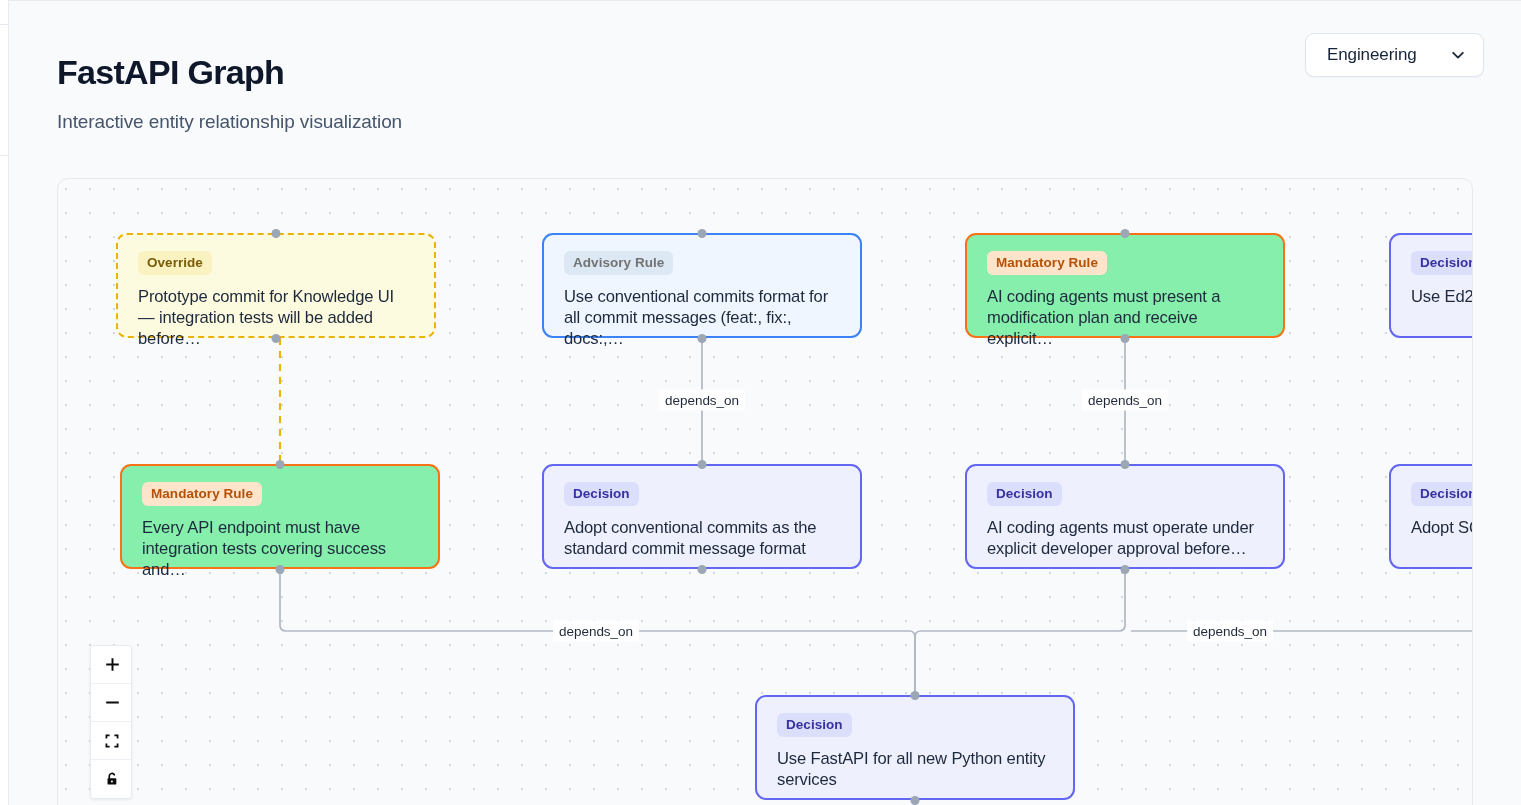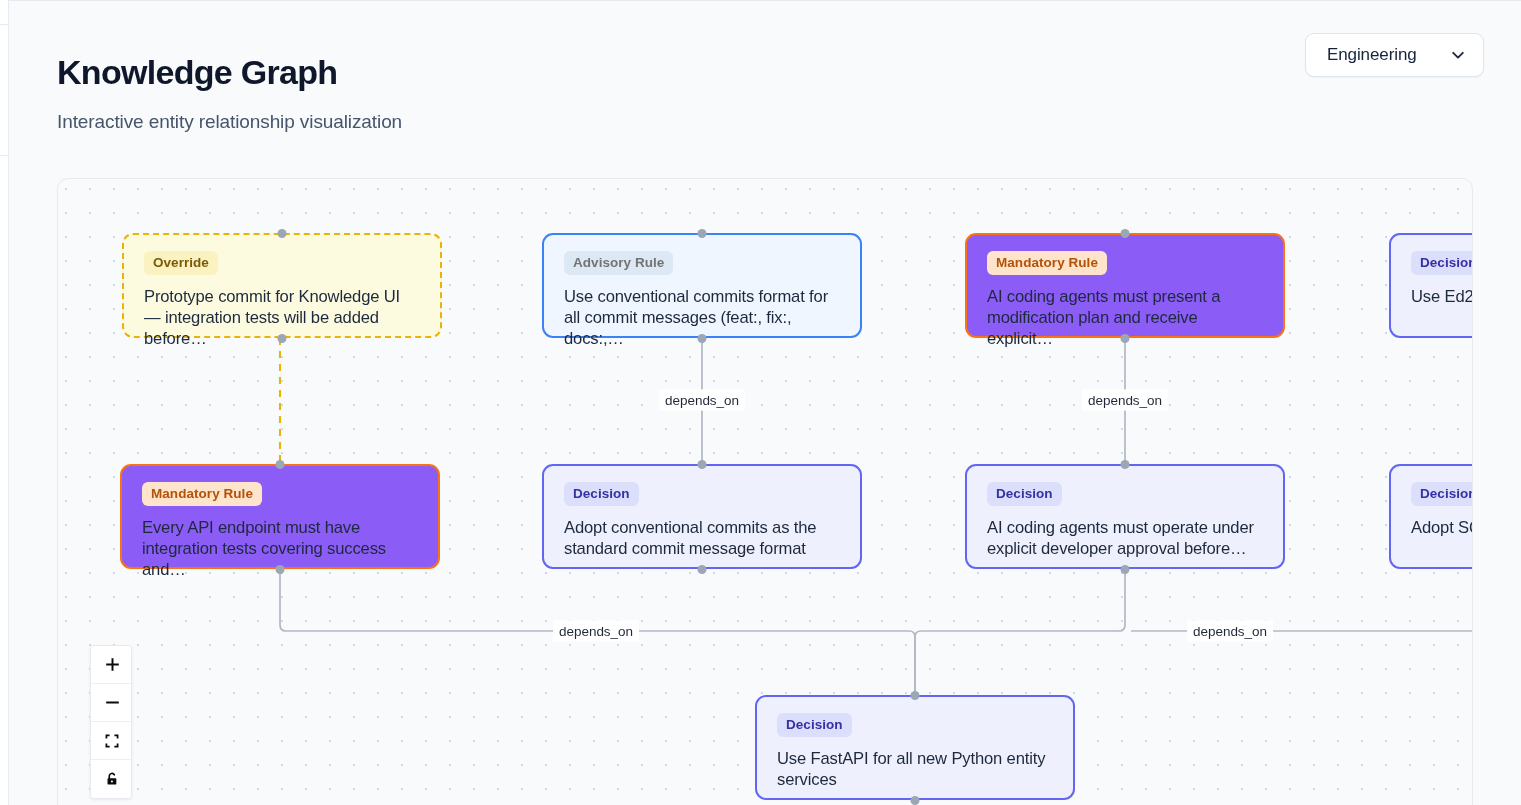--- a/index.html
+++ b/index.html
@@ -123,21 +123,21 @@
   .node .body {
     font-size: 16.6px;
     line-height: 1.27;
     color: #1d293c;
     letter-spacing: -0.15px;
   }
 
   .node.decision   { border-color: #6366f1; background: #eef0fe; }
   .node.decision .badge { background: #dcdffb; color: #3730a3; }
 
-  .node.mandatory  { border-color: #f97316; background: #8b5cf6; }
+  .node.mandatory  { border-color: #f97316; background: #86efac; }
   .node.mandatory .badge { background: #fde4cb; color: #b4520a; }
 
   .node.advisory   { border-color: #3b82f6; background: #eff6ff; }
   .node.advisory .badge { background: #dde8f5; color: #737373; }
 
   .node.override   { border-color: #eab308; background: #fdfbdf;
                      border-style: dashed; border-width: 2.4px; }
   .node.override .badge { background: #fbf2c2; color: #7a5c08; }
 
   
@@ -193,21 +193,21 @@
 
 <div class="app">
 
   <div class="rail"></div>
   <div class="rail-seg a"></div>
   <div class="rail-seg b"></div>
 
   <div class="page">
 
     <div class="header">
-      <div class="page-title">Knowledge Graph</div>
+      <div class="page-title">FastAPI Graph</div>
       <div class="page-subtitle">Interactive entity relationship visualization</div>
     </div>
 
     <div class="scope-select">
       <span class="scope-select-label">Engineering</span>
       <span class="chev">
         <svg viewBox="0 0 16 16" width="16" height="16" aria-hidden="true">
           <path d="M3.2 5.8 L8 10.6 L12.8 5.8" fill="none" stroke="#1e293b" stroke-width="1.9" stroke-linecap="round" stroke-linejoin="round"></path>
         </svg>
       </span>
@@ -229,21 +229,21 @@
         <path d="M1067,390 L1067,446 Q1067,452 1061,452 L863,452 Q857,452 857,458 L857,516" fill="none" stroke="#b1b8c3" stroke-width="1.7"></path>
 
         <path d="M1416,452 L1073,452" fill="none" stroke="#b1b8c3" stroke-width="1.7"></path>
       </svg>
 
       <div class="edge-label" style="left:644px; top:221px;">depends_on</div>
       <div class="edge-label" style="left:1067px; top:221px;">depends_on</div>
       <div class="edge-label" style="left:538px; top:452px;">depends_on</div>
       <div class="edge-label" style="left:1172px; top:452px;">depends_on</div>
 
-      <div class="node override" style="left:64px; top:54px; width:320px; height:105px;">
+      <div class="node override" style="left:58px; top:54px; width:320px; height:105px;">
         <span class="handle top"></span>
         <span class="badge">Override</span>
         <div class="body">Prototype commit for Knowledge UI — integration tests will be added before…</div>
         <span class="handle bottom"></span>
       </div>
 
       <div class="node advisory" style="left:484px; top:54px; width:320px; height:105px;">
         <span class="handle top"></span>
         <span class="badge">Advisory Rule</span>
         <div class="body">Use conventional commits format for all commit messages (feat:, fix:, docs:,…</div>

